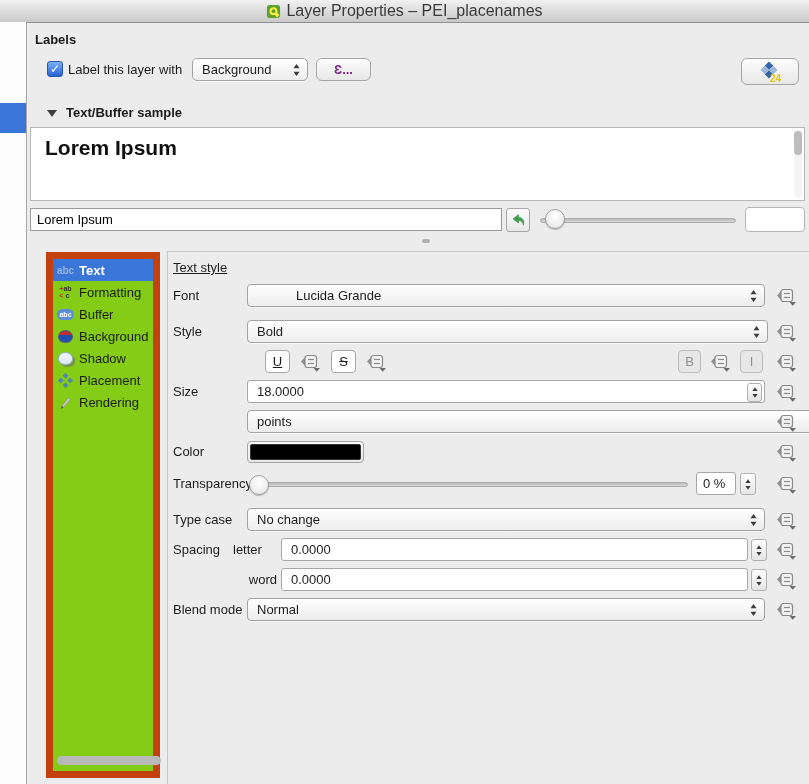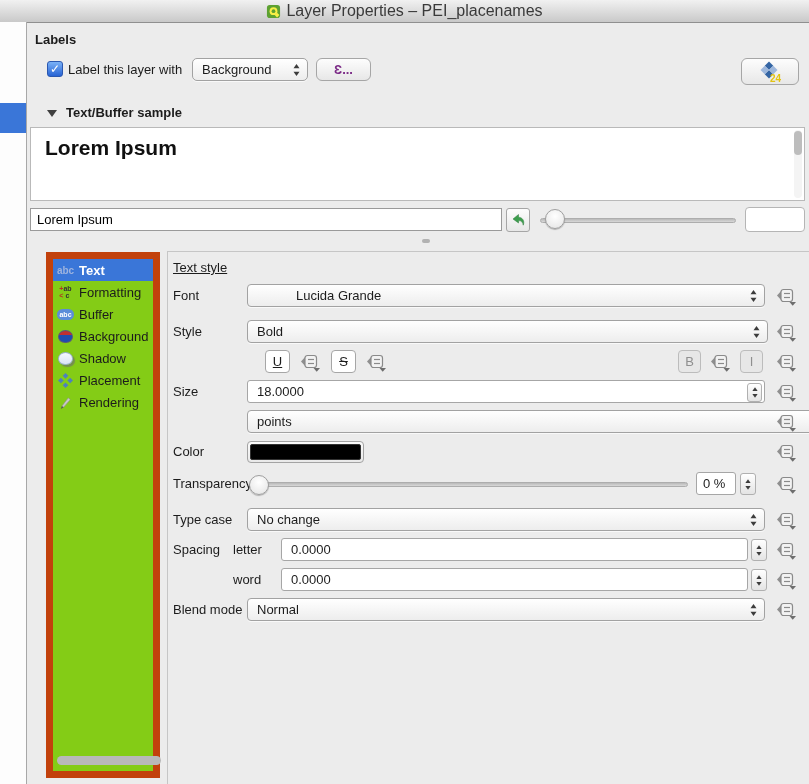--- a/index.html
+++ b/index.html
@@ -371,21 +371,21 @@
     <svg class="ud" style="width:6px;height:11px;">
         <use href="#updown"></use>
       </svg>
   </span>
   <button class="dd" style="left:772px;top:538px;">
     <svg width="22" height="20">
         <use href="#ddicon"></use>
       </svg>
   </button>
 
-  <div class="lbl" style="left:233px;top:568px;width:44px;">word</div>
+  <div class="lbl" style="left:233px;top:568px;width:44px;text-align:right;">word</div>
   <div class="field" style="left:281px;top:568px;width:467px;">
     <span>0.0000</span>
   </div>
   <span class="stepper" style="left:751px;top:569px;">
     <svg class="ud" style="width:6px;height:11px;">
         <use href="#updown"></use>
       </svg>
   </span>
   <button class="dd" style="left:772px;top:568px;">
     <svg width="22" height="20">

